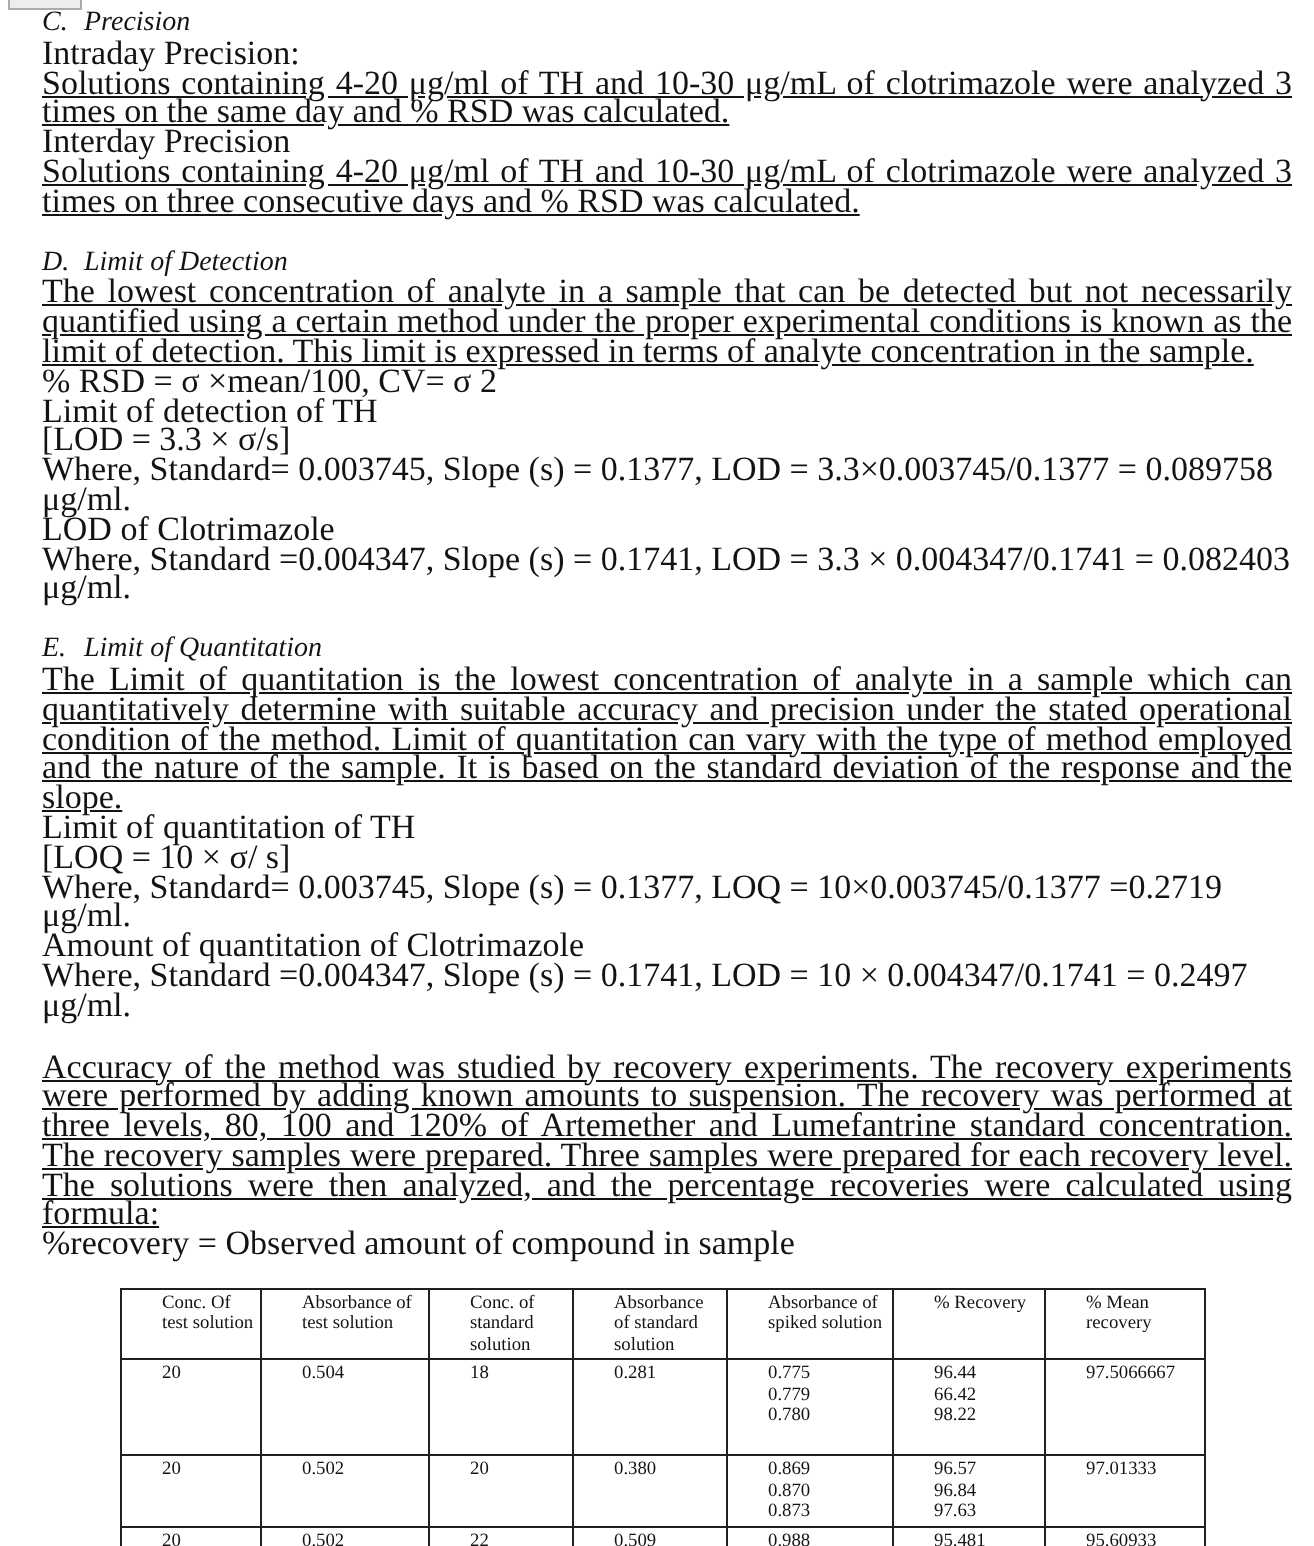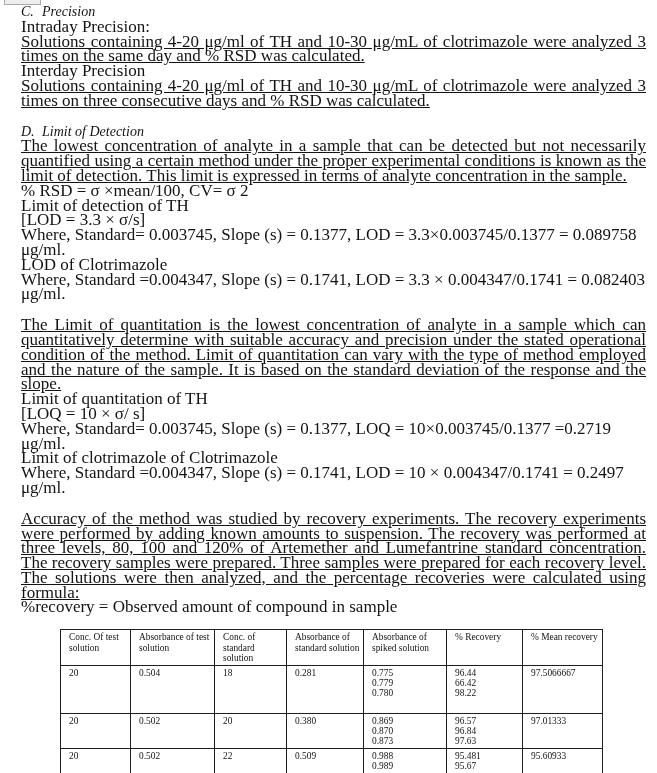--- a/index.html
+++ b/index.html
@@ -54,21 +54,21 @@
   table.acc-table col.c5 { width: 83px; }
   table.acc-table col.c6 { width: 76px; }
   table.acc-table col.c7 { width: 80px; }
   table.acc-table th, table.acc-table td {
     border: 1px solid #1f1f1f;
     font-size: 9.4px;
     line-height: 10.4px;
     font-weight: normal;
     text-align: left;
     vertical-align: top;
-    padding: 2px 3px 1px 8px;
+    padding: 2px 3px 1px 20px;
   }
   table.acc-table td div { margin: 0; }
   tr.row-tall { height: 48px; }
   .caption {
     margin-top: 2px;
     width: 612px;
     text-align: center;
     font-size: 11.8px;
     line-height: 14.5px;
   }
@@ -98,26 +98,29 @@
     <p class="line">Limit of detection of TH</p>
     <p class="line">[LOD = 3.3 × σ/s]</p>
     <p class="line">Where, Standard= 0.003745, Slope (s) = 0.1377, LOD = 3.3×0.003745/0.1377 = 0.089758</p>
     <p class="line">μg/ml.</p>
     <p class="line">LOD of Clotrimazole</p>
     <p class="line">Where, Standard =0.004347, Slope (s) = 0.1741, LOD = 3.3 × 0.004347/0.1741 = 0.082403</p>
     <p class="line">μg/ml.</p>
   </section>
 
   <section class="doc-section">
+    <h3 class="sec-heading">
+      <span class="sec-letter">E.</span><span class="sec-title">Limit of Quantitation</span>
+    </h3>
     <p class="para">The Limit of quantitation is the lowest concentration of analyte in a sample which can quantitatively determine with suitable accuracy and precision under the stated operational condition of the method. Limit of quantitation can vary with the type of method employed and the nature of the sample. It is based on the standard deviation of the response and the slope.</p>
     <p class="line">Limit of quantitation of TH</p>
     <p class="line">[LOQ = 10 × σ/ s]</p>
     <p class="line">Where, Standard= 0.003745, Slope (s) = 0.1377, LOQ = 10×0.003745/0.1377 =0.2719</p>
     <p class="line">μg/ml.</p>
-    <p class="line">Limit of clotrimazole of Clotrimazole</p>
+    <p class="line">Amount of quantitation of Clotrimazole</p>
     <p class="line">Where, Standard =0.004347, Slope (s) = 0.1741, LOD = 10 × 0.004347/0.1741 = 0.2497</p>
     <p class="line">μg/ml.</p>
   </section>
 
   <section class="doc-section">
     <p class="para">Accuracy of the method was studied by recovery experiments. The recovery experiments were performed by adding known amounts to suspension. The recovery was performed at three levels, 80, 100 and 120% of Artemether and Lumefantrine standard concentration. The recovery samples were prepared. Three samples were prepared for each recovery level. The solutions were then analyzed, and the percentage recoveries were calculated using formula:</p>
     <p class="line">%recovery = Observed amount of compound in sample</p>
   </section>
 
   <table class="acc-table">

